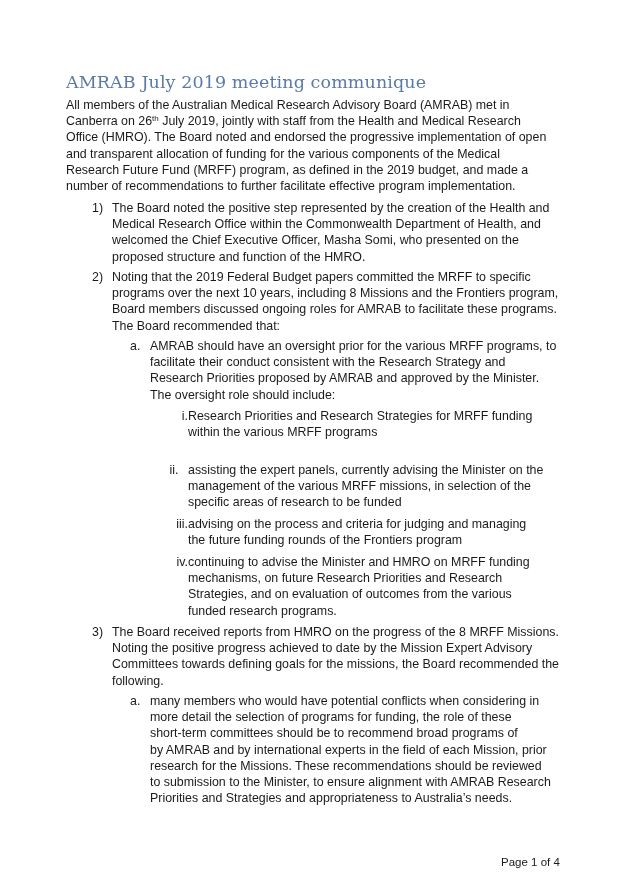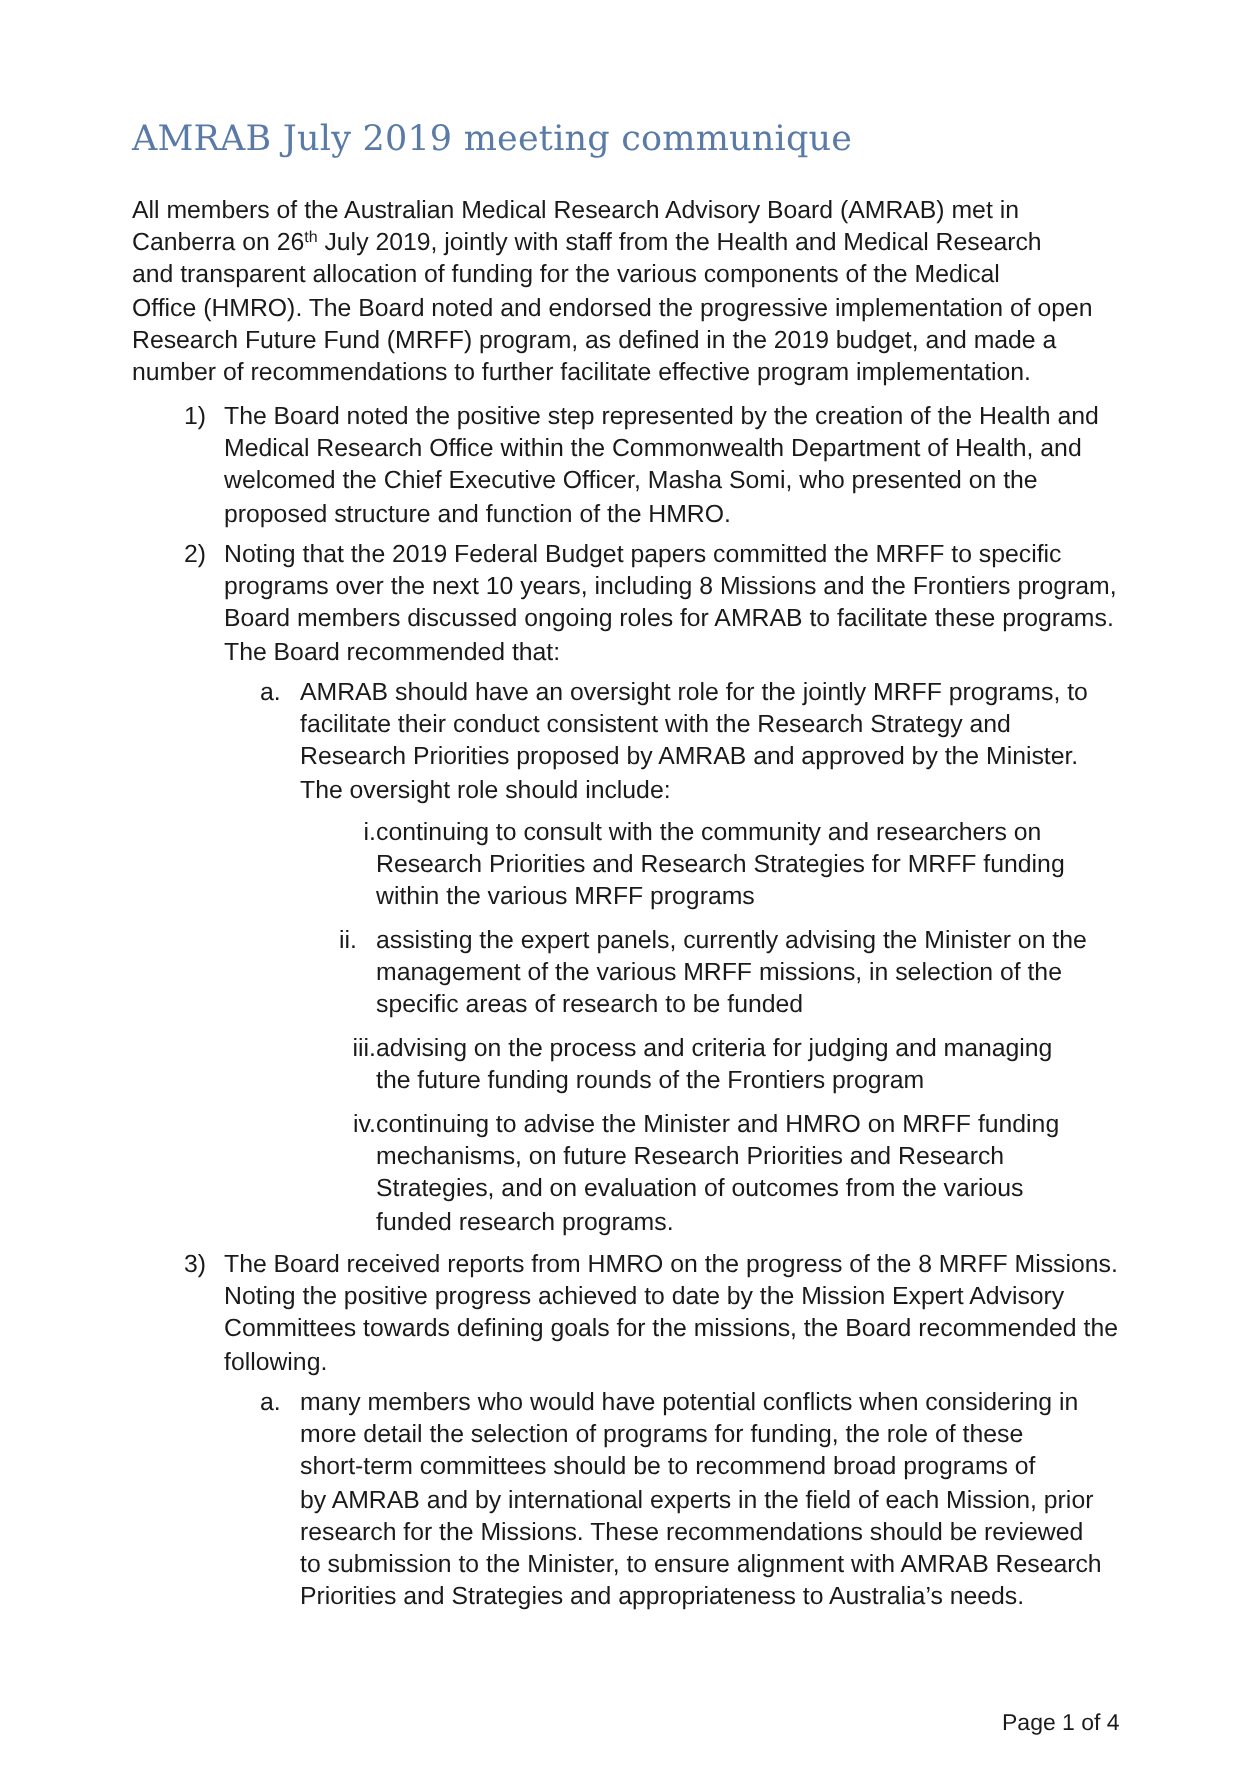--- a/index.html
+++ b/index.html
@@ -1,41 +1,41 @@
 <!DOCTYPE html>
 <html><head>
 <meta charset="utf-8">
 <style>
   html, body { margin: 0; padding: 0; background: #ffffff; }
   body { width: 621px; height: 889px; position: relative; overflow: hidden;
          font-family: "Liberation Sans", sans-serif; color: #1a1a1a; }
   .page { position: absolute; left: 0; top: 0; width: 621px; height: 889px; background: #fff; }
-  .title { position: absolute; left: 66px; top: 60px; font-family: "DejaVu Serif", serif;
+  .title { position: absolute; left: 66px; top: 72px; font-family: "DejaVu Serif", serif;
            font-size: 17.5px; color: #5a7ba6; letter-spacing: 0.1px; white-space: nowrap; }
   .body-text { position: absolute; left: 66px; width: 500px; font-size: 12.4px; line-height: 16.2px; }
   .para { position: absolute; left: 66px; top: 97px; width: 495px; }
   .item { position: absolute; }
   .num { position: absolute; left: 0; top: 0; }
   .txt { position: absolute; top: 0; }
   .line { display: block; white-space: nowrap; }
   sup { font-size: 8px; line-height: 0; vertical-align: 4px; text-align: center; }
   .footer { position: absolute; left: 501px; top: 836px; font-size: 11.5px; white-space: nowrap; margin-top: 20px; }
 </style>
 </head>
 <body>
 
 <div class="page">
 
   <div class="title">AMRAB July 2019 meeting communique</div>
 
   <div class="body-text para">
     <span class="line">All members of the Australian Medical Research Advisory Board (AMRAB) met in</span>
     <span class="line"><span>Canberra on 26</span><sup>th</sup><span> July 2019, jointly with staff from the Health and Medical Research</span></span>
+    <span class="line">Office (HMRO). The Board noted and endorsed the progressive implementation of open</span>
     <span class="line">and transparent allocation of funding for the various components of the Medical</span>
-    <span class="line">Office (HMRO). The Board noted and endorsed the progressive implementation of open</span>
     <span class="line">Research Future Fund (MRFF) program, as defined in the 2019 budget, and made a</span>
     <span class="line">number of recommendations to further facilitate effective program implementation.</span>
   </div>
 
   <div class="body-text item" style="left:92px; top:200px; width:470px;">
     <span class="num">1)</span>
     <span class="txt" style="left:20px;">
       <span class="line">The Board noted the positive step represented by the creation of the Health and</span>
       <span class="line">Medical Research Office within the Commonwealth Department of Health, and</span>
       <span class="line">welcomed the Chief Executive Officer, Masha Somi, who presented on the</span>
@@ -49,31 +49,30 @@
       <span class="line">Noting that the 2019 Federal Budget papers committed the MRFF to specific</span>
       <span class="line">programs over the next 10 years, including 8 Missions and the Frontiers program,</span>
       <span class="line">Board members discussed ongoing roles for AMRAB to facilitate these programs.</span>
       <span class="line">The Board recommended that:</span>
     </span>
   </div>
 
   <div class="body-text item" style="left:130px; top:338px; width:430px;">
     <span class="num">a.</span>
     <span class="txt" style="left:20px;">
-      <span class="line">AMRAB should have an oversight role for the jointly MRFF programs, to</span>
+      <span class="line">AMRAB should have an oversight prior for the various MRFF programs, to</span>
       <span class="line">facilitate their conduct consistent with the Research Strategy and</span>
       <span class="line">Research Priorities proposed by AMRAB and approved by the Minister.</span>
       <span class="line">The oversight role should include:</span>
     </span>
   </div>
 
   <div class="body-text item" style="left:160px; top:408px; width:400px;">
     <span class="num" style="width:28px; text-align:right;">i.</span>
     <span class="txt" style="left:28px;">
-      <span class="line">continuing to consult with the community and researchers on</span>
       <span class="line">Research Priorities and Research Strategies for MRFF funding</span>
       <span class="line">within the various MRFF programs</span>
     </span>
   </div>
 
   <div class="body-text item" style="left:160px; top:462px; width:400px;">
     <span class="num" style="width:28px; text-align:center;">ii.</span>
     <span class="txt" style="left:28px;">
       <span class="line">assisting the expert panels, currently advising the Minister on the</span>
       <span class="line">management of the various MRFF missions, in selection of the</span>

